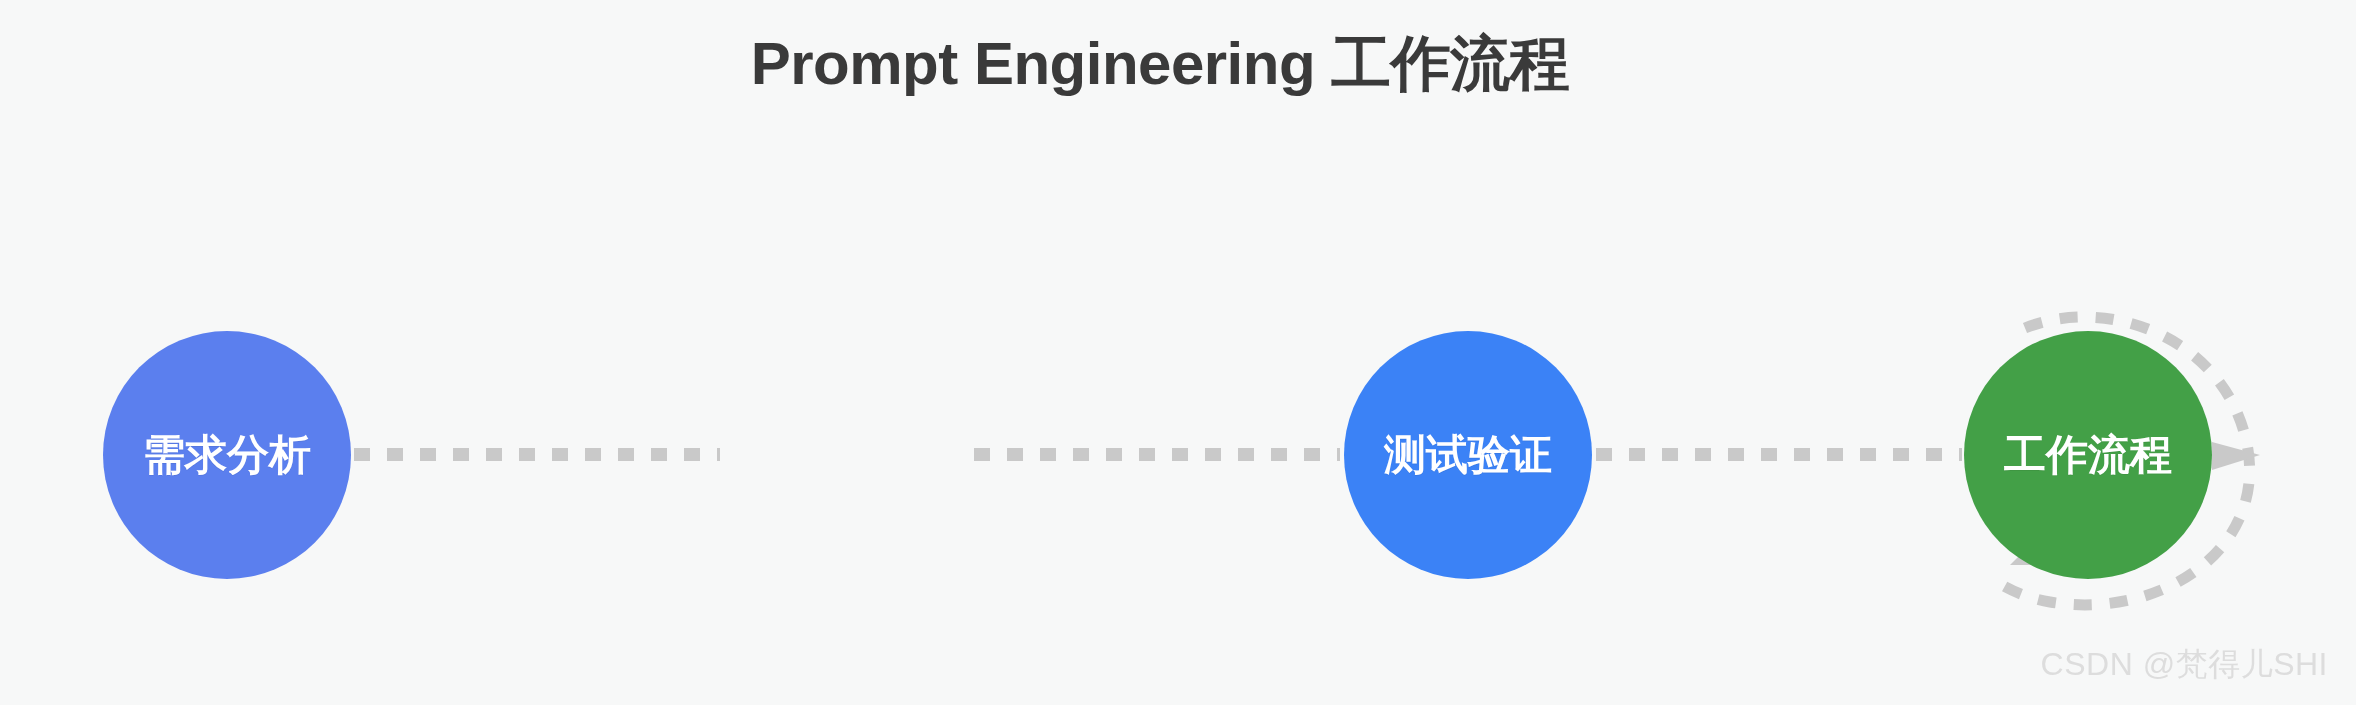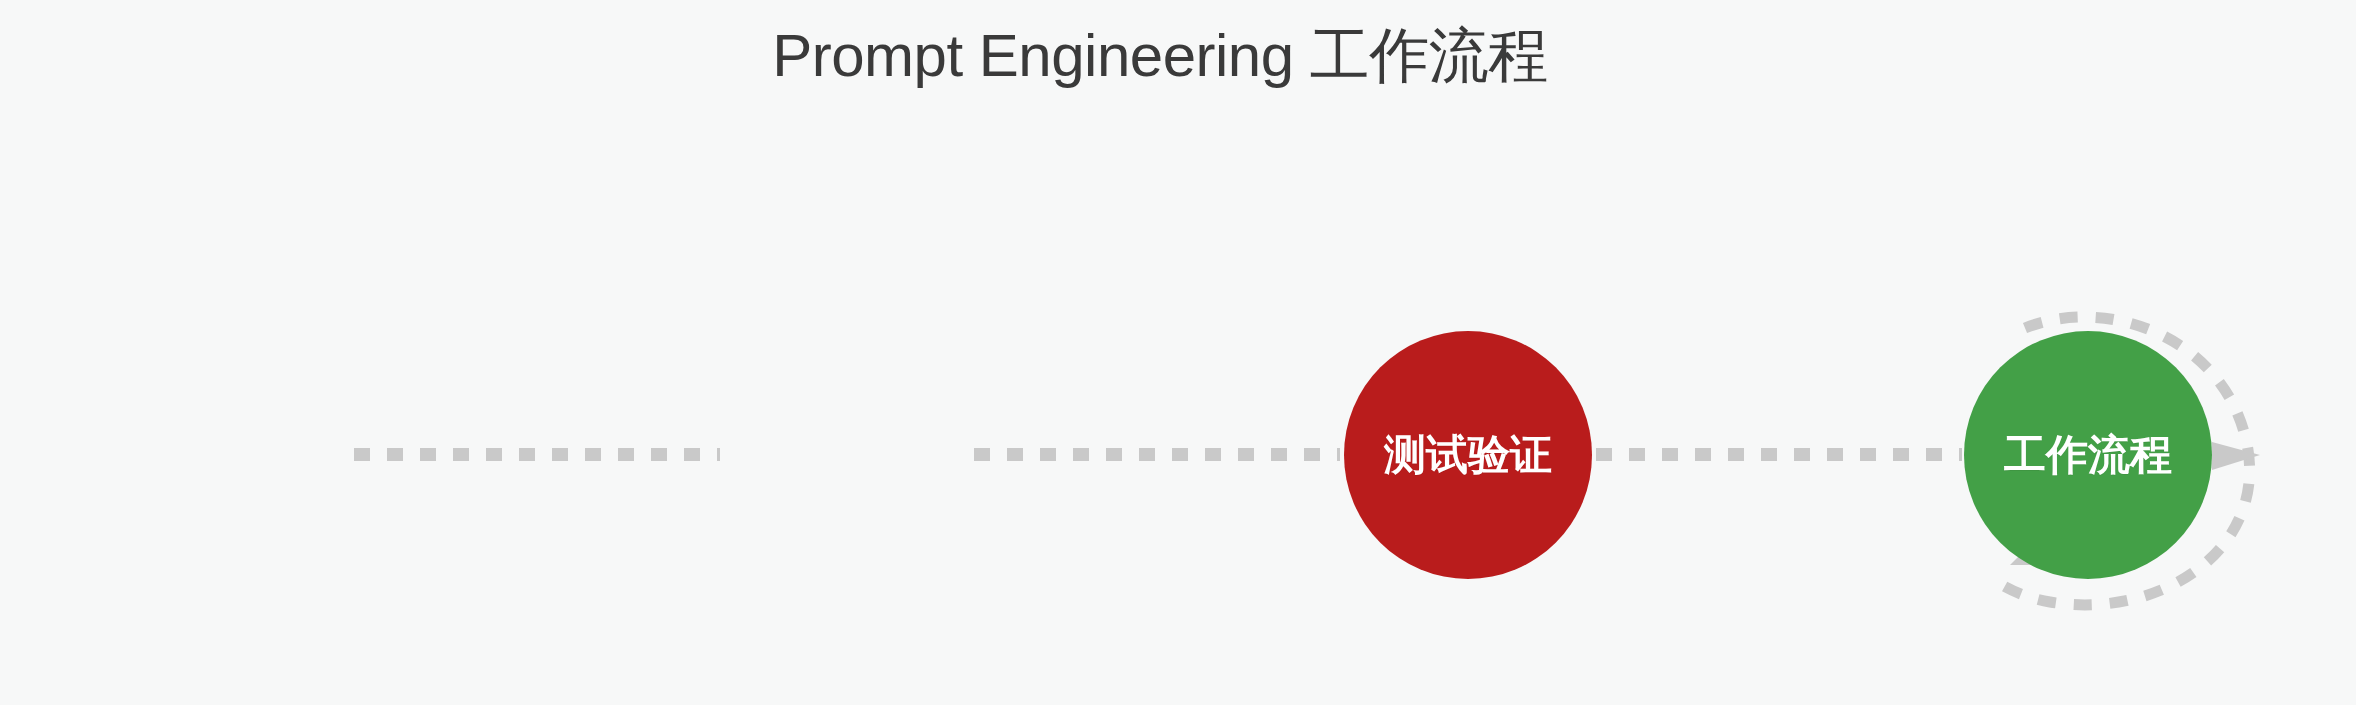--- a/index.html
+++ b/index.html
@@ -17,25 +17,25 @@
     position: relative;
     width: 2356px;
     height: 705px;
     background: #f7f8f8;
   }
 
   
   #title {
     position: absolute;
     left: 0;
-    top: 16px;
+    top: 24px;
     width: 2320px;
     text-align: center;
     font-size: 60px;
-    font-weight: normal;
+    font-weight: bold;
     color: #3a3a3a;
     letter-spacing: -0.5px;
     white-space: nowrap;
   }
 
   
   #flow {
     position: absolute;
     left: 0;
     top: 0;
@@ -120,26 +120,30 @@
 
     <svg id="loop" viewBox="0 0 380 360" xmlns="http://www.w3.org/2000/svg">
       <path d="M 95 48
                C 180 14, 300 60, 318 170
                C 334 272, 228 340, 120 322
                C 102 319, 86 313, 72 305" fill="none" stroke="#c9c9c9" stroke-width="11" stroke-linecap="butt" stroke-dasharray="18 18"></path>
       <polygon points="282,162 330,175 282,190" fill="#c9c9c9"></polygon>
       <polygon points="80,285 112,253 144,285" fill="#c9c9c9"></polygon>
     </svg>
 
+    <div class="node node-0" style="background: rgb(91, 127, 238);">
+      <span class="node-label">需求分析</span>
+    </div>
 
 
-    <div class="node node-2" style="background: #b91c1c; font-family: Liberation Serif, serif;">
+    <div class="node node-2" style="background: #3b82f6; font-family: Liberation Serif, serif;">
       <span class="node-label">测试验证</span>
     </div>
 
     <div class="node node-3" style="background: rgb(67, 160, 71);">
       <span class="node-label">工作流程</span>
     </div>
 
   </div>
 
+  <div id="watermark" style="color: rgb(221, 221, 221);">CSDN @梵得儿SHI</div>
 
 </div>
 
 </body></html>

